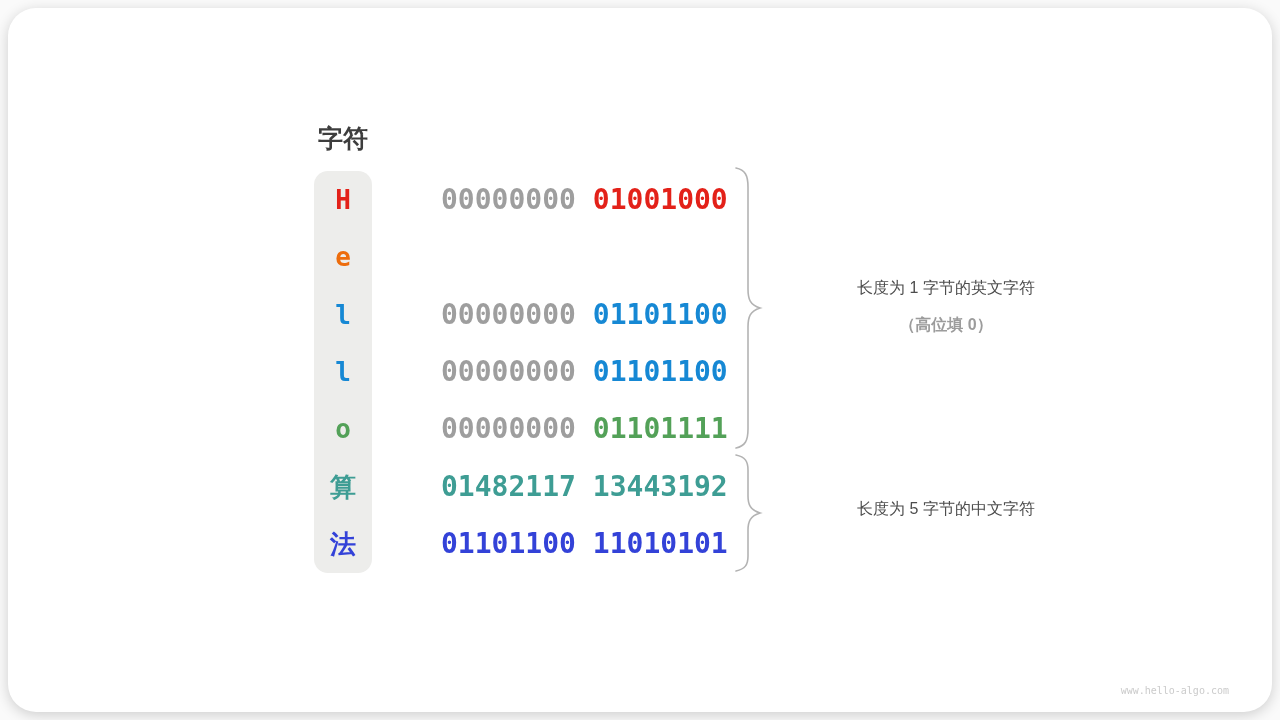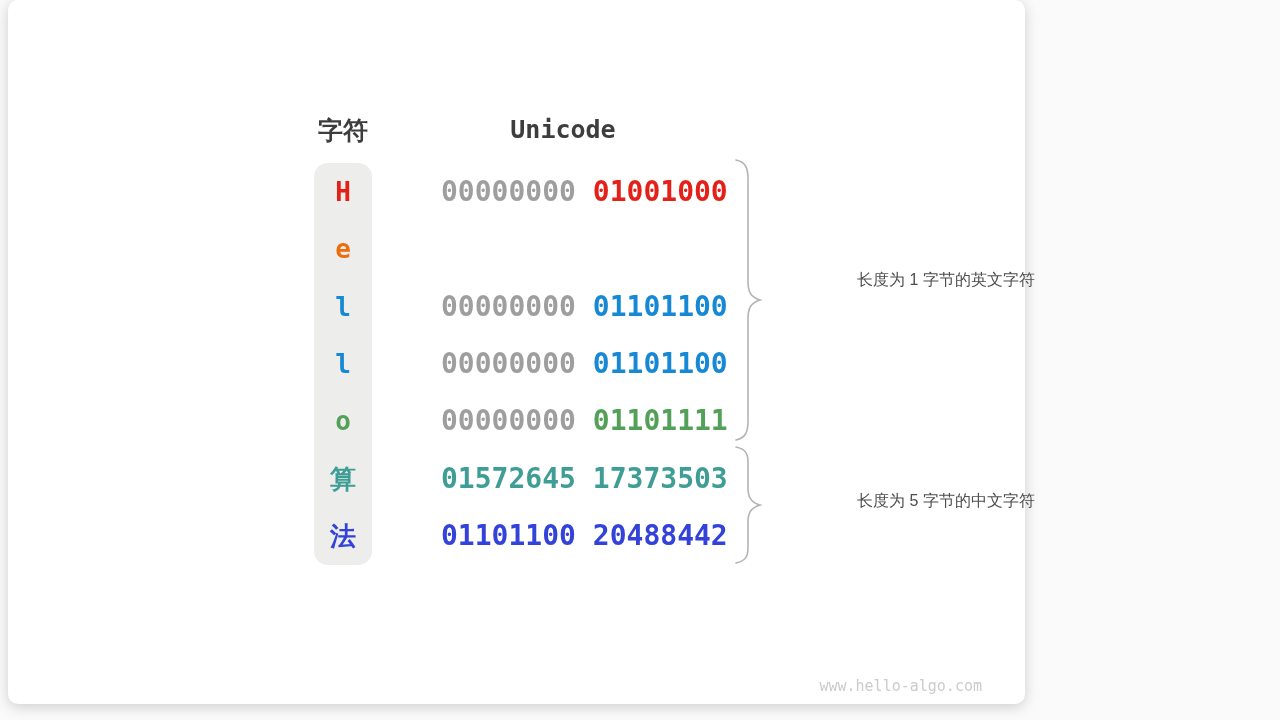--- a/index.html
+++ b/index.html
@@ -3,22 +3,22 @@
 <meta charset="utf-8">
 <style>
   html,body{margin:0;padding:0;}
   body{
     width:1280px;height:720px;position:relative;
     background:#fafafa;
     font-family:"Liberation Sans","DejaVu Sans",sans-serif;
     overflow:hidden;
   }
   .card{
-    position:absolute;left:8px;top:0;width:1017px;height:704px;
-    background:#ffffff;border-radius:10px;
+    position:absolute;left:8px;top:8px;width:1264px;height:704px;
+    background:#ffffff;border-radius:28px;
     box-shadow:0 3px 14px rgba(0,0,0,0.18);
   }
   
   .hdr{position:absolute;top:114px;height:32px;line-height:32px;
        font-weight:bold;font-size:25px;color:#3d3d3d;text-align:center;}
   .hdr-char{left:296px;width:78px;}
   .hdr-unicode{left:433px;width:244px;font-family:"DejaVu Sans Mono",monospace;}
   
   .char-col-bg{
     position:absolute;left:306px;top:163px;width:58px;height:402px;
@@ -44,30 +44,29 @@
   .brace path{fill:none;stroke:#B3B3B3;stroke-width:1.6;stroke-linecap:round;}
   
   .annot{position:absolute;left:766px;width:344px;text-align:center;
          font-size:16px;color:#4d4d4d;line-height:30px;}
   .annot .sub{margin-top:7px;color:#9c9c9c;font-weight:bold;}
   .annot-1{top:265px;}
   .annot-2{top:486px;}
   
   .footer{
     position:absolute;right:43px;top:677px;
-    font-family:"DejaVu Sans Mono",monospace;font-size:15px;color:#cbcbcb;
+    font-family:"DejaVu Sans Mono",monospace;font-size:10px;color:#cbcbcb;
   }
 </style>
 </head>
 <body>
 
 <div class="card">
 
   <div class="hdr hdr-char">字符</div>
-  <div class="hdr hdr-unicode">Unicode</div>
 
   <div class="char-col-bg"></div>
 
   <div class="rows">
     <div class="row">
       <div class="char-cell" style="color: rgb(227, 33, 25);">H</div>
       <div class="bin"><span class="byte1" style="color: rgb(158, 158, 158);">00000000</span><span class="byte2" style="color: rgb(227, 33, 25);">01001000</span></div>
     </div>
     <div class="row">
       <div class="char-cell" style="color: rgb(237, 108, 12);">e</div>
@@ -79,37 +78,38 @@
     <div class="row">
       <div class="char-cell" style="color: rgb(22, 136, 212);">l</div>
       <div class="bin"><span class="byte1" style="color: rgb(158, 158, 158);">00000000</span><span class="byte2" style="color: rgb(22, 136, 212);">01101100</span></div>
     </div>
     <div class="row">
       <div class="char-cell" style="color: rgb(83, 161, 88);">o</div>
       <div class="bin"><span class="byte1" style="color: rgb(158, 158, 158);">00000000</span><span class="byte2" style="color: rgb(83, 161, 88); margin-top: 28px;">01101111</span></div>
     </div>
     <div class="row">
       <div class="char-cell" style="color: rgb(62, 157, 148);">算</div>
-      <div class="bin"><span class="byte1" style="color: rgb(62, 157, 148);">01572645</span><span class="byte2" style="color: rgb(62, 157, 148);">17373503</span></div>
+      <div class="bin"><span class="byte1" style="color: rgb(62, 157, 148);">01482117</span><span class="byte2" style="color: rgb(62, 157, 148);">13443192</span></div>
     </div>
     <div class="row">
       <div class="char-cell" style="color: rgb(51, 66, 216);">法</div>
-      <div class="bin"><span class="byte1" style="color: rgb(51, 66, 216);">01101100</span><span class="byte2" style="color: rgb(51, 66, 216);">20488442</span></div>
+      <div class="bin"><span class="byte1" style="color: rgb(51, 66, 216);">01101100</span><span class="byte2" style="color: rgb(51, 66, 216);">11010101</span></div>
     </div>
   </div>
 
   <svg class="brace" style="left:720px;top:159px;" width="40" height="282" viewBox="0 0 40 282">
     <path d="M 8 1 C 17 3 20 8 20 20 L 20 122 C 20 132 22 138 32 141 C 22 144 20 150 20 160 L 20 262 C 20 274 17 279 8 281"></path>
   </svg>
   <svg class="brace" style="left:720px;top:446px;" width="40" height="118" viewBox="0 0 40 118">
     <path d="M 8 1 C 17 3 20 7 20 16 L 20 42 C 20 50 22 56 32 59 C 22 62 20 68 20 76 L 20 102 C 20 111 17 115 8 117"></path>
   </svg>
 
   <div class="annot annot-1">
     <div>长度为 1 字节的英文字符</div>
+    <div class="sub">（高位填 0）</div>
   </div>
   <div class="annot annot-2">
     <div>长度为 5 字节的中文字符</div>
   </div>
 
   <div class="footer">www.hello-algo.com</div>
 
 </div>
 
 </body></html>

